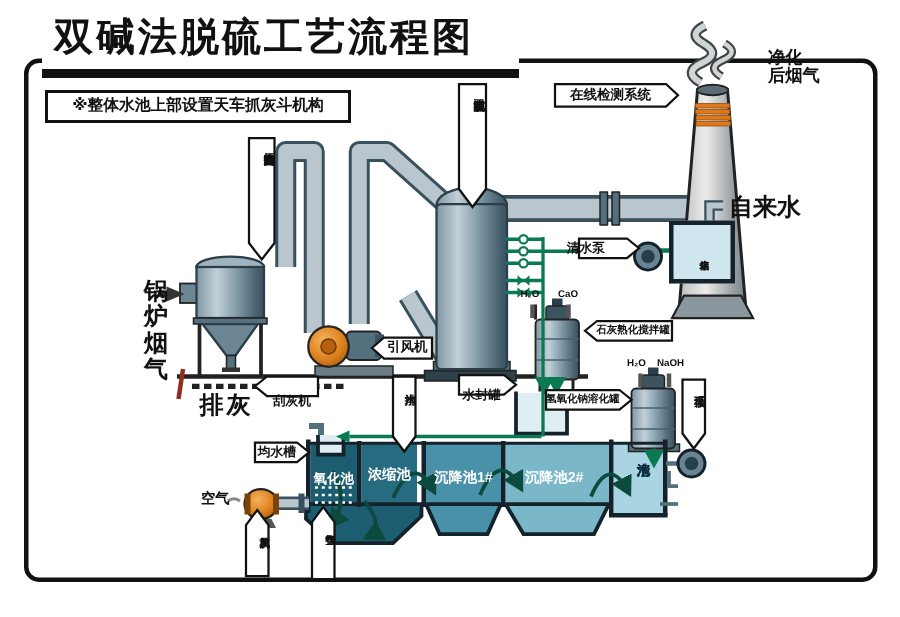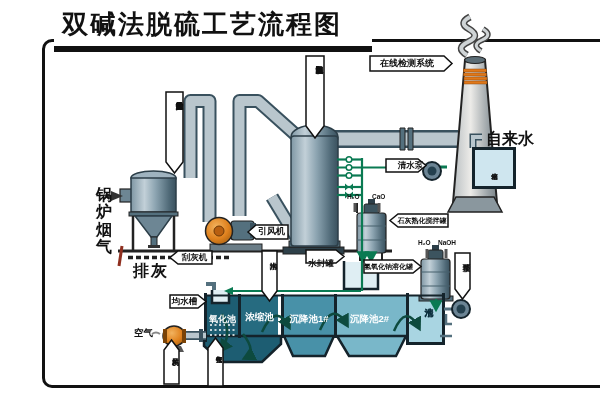--- a/index.html
+++ b/index.html
@@ -1,18 +1,18 @@
 <!DOCTYPE html>
 <html><head>
 <meta charset="utf-8">
 <style>
   html,body{margin:0;padding:0;background:#ffffff;}
   .stage{position:relative;width:600px;height:411px;background:#ffffff;overflow:hidden;
          font-family:"Liberation Sans","DejaVu Sans",sans-serif;color:#111;}
-  .abs{position:absolute;margin-left:26px;}
+  .abs{position:absolute;}
   .frame{left:16px;top:39px;width:563px;height:343px;border:3px solid #111;border-radius:10px;}
   .title-mask{left:28px;top:0;width:318px;height:46px;background:#fff;}
   .title{left:36px;top:10px;font-size:26px;font-weight:bold;letter-spacing:2px;white-space:nowrap;}
   .title-underline{left:28px;top:46px;width:318px;height:6px;background:#111;}
   .note-box{left:30px;top:60px;width:200px;height:18px;border:2px solid #111;background:#fff;
             font-size:10.5px;font-weight:bold;line-height:17px;text-align:center;white-space:nowrap;}
   svg.layer{position:absolute;left:0;top:0;z-index:2;}
   .z0{z-index:0;} .z1{z-index:1;} .z3{z-index:3;}
   .txt{position:absolute;z-index:3;line-height:1.08;}
   .b{font-weight:bold;}
@@ -262,42 +262,47 @@
       <polygon points="455,253 470,253 470,289 462.5,299 455,289"></polygon>
       <polygon points="262,251 277,251 277,291 269.5,301 262,291"></polygon>
       <polygon points="170,295 198,295 206,301.5 198,308 170,308"></polygon>
       <polygon points="171.5,340 179,350 179,384 164,384 164,350"></polygon>
       <polygon points="215.5,338 223,348 223,386 208,386 208,348"></polygon>
     </g>
   </svg>
 
   <div class="abs title z3 txt">双碱法脱硫工艺流程图</div>
   <div class="abs title-underline z3"></div>
+  <div class="abs note-box z3">※整体水池上部设置天车抓灰斗机构</div>
 
   <div class="txt vtext b" style="left:167px;top:96px;width:16px;height:66px;font-size:7.5px;">干式陶瓷多管除尘</div>
   <div class="txt vtext b" style="left:307px;top:60px;width:16px;height:66px;font-size:7.5px;">双旋流喷淋脱硫塔</div>
   <div class="txt vtext b" style="left:456px;top:258px;width:14px;height:32px;font-size:7.5px;">循环泵</div>
   <div class="txt vtext b" style="left:263px;top:256px;width:14px;height:34px;font-size:7.5px;">排水沟</div>
   <div class="txt vtext b" style="left:165px;top:353px;width:14px;height:30px;font-size:7px;">罗茨风机</div>
   <div class="txt vtext b" style="left:209px;top:351px;width:14px;height:34px;font-size:6.5px;">空气布气管</div>
 
-  <div class="txt tagtxt" style="left:178px;top:252px;width:33px;height:11px;font-size:8.5px;">刮灰机</div>
+  <div class="txt tagtxt" style="left:178px;top:262px;width:33px;height:11px;font-size:8.5px;">刮灰机</div>
   <div class="txt tagtxt" style="left:256px;top:226px;width:31px;height:12px;font-size:9px;">引风机</div>
   <div class="txt tagtxt" style="left:372px;top:57px;width:70px;height:13px;font-size:9px;">在线检测系统</div>
-  <div class="txt tagtxt" style="left:396px;top:160px;width:29px;height:11px;font-size:8.5px;">清水泵</div>
+  <div class="txt tagtxt" style="left:376px;top:160px;width:29px;height:11px;font-size:8.5px;">清水泵</div>
   <div class="txt tagtxt" style="left:397px;top:215px;width:50px;height:11px;font-size:7px;">石灰熟化搅拌罐</div>
   <div class="txt tagtxt" style="left:307px;top:250px;width:28px;height:27px;font-size:8.5px;">水封罐</div>
   <div class="txt tagtxt" style="left:365px;top:261px;width:47px;height:11px;font-size:7px;">氢氧化钠溶化罐</div>
   <div class="txt tagtxt" style="left:171px;top:296px;width:27px;height:11px;font-size:8.5px;">均水槽</div>
 
   <div class="txt b" style="left:96px;top:186px;width:26px;font-size:16px;">
     <span style="display:block;">锅炉</span>
     <span style="display:block;">烟气</span>
   </div>
   <div class="txt b" style="left:133px;top:262px;font-size:16px;letter-spacing:2px;">排灰</div>
+  <div class="txt b" style="left:512px;top:33px;width:40px;font-size:11.5px;">
+    <span style="display:block;">净化</span>
+    <span style="display:block;">后烟气</span>
+  </div>
   <div class="txt b" style="left:486px;top:130px;font-size:16px;">自来水</div>
   <div class="txt b" style="left:134px;top:328px;font-size:9.5px;">空气</div>
 
   <div class="txt" style="left:347px;top:193px;font-size:6.5px;font-weight:bold;">H₂O</div>
   <div class="txt" style="left:372px;top:193px;font-size:6.5px;font-weight:bold;">CaO</div>
   <div class="txt" style="left:418px;top:239px;font-size:6.5px;font-weight:bold;">H₂O</div>
   <div class="txt" style="left:438px;top:239px;font-size:6.5px;font-weight:bold;">NaOH</div>
 
   <div class="txt pool-label" style="left:207px;top:315px;width:31px;font-size:9px;">氧化池</div>
   <div class="txt pool-label" style="left:241px;top:312px;width:37px;font-size:9.5px;">浓缩池</div>

